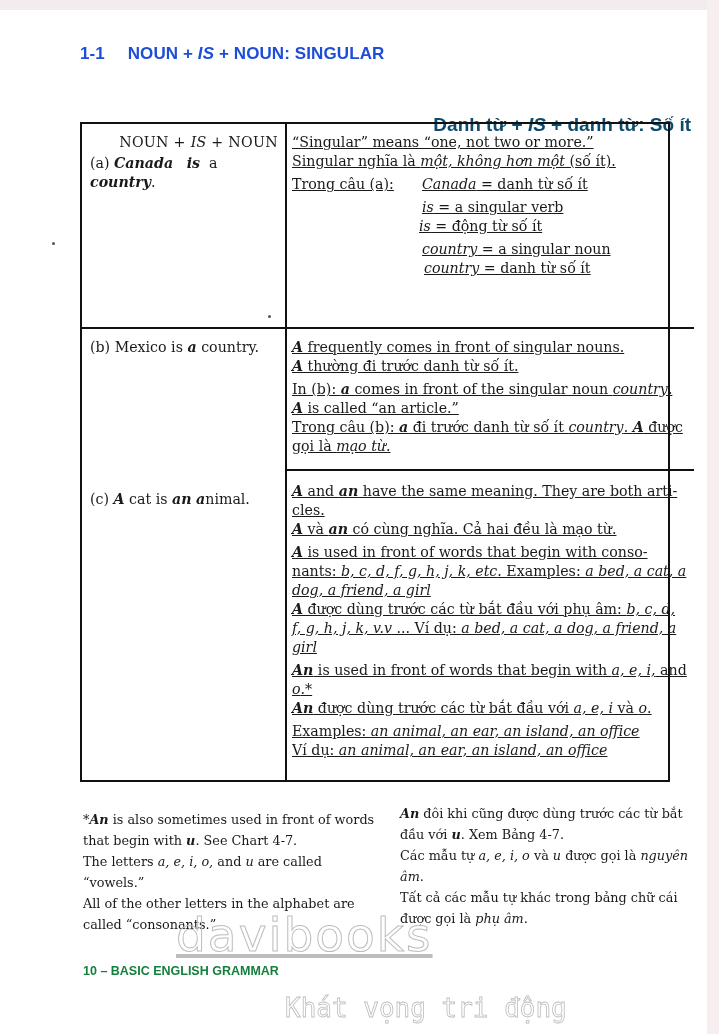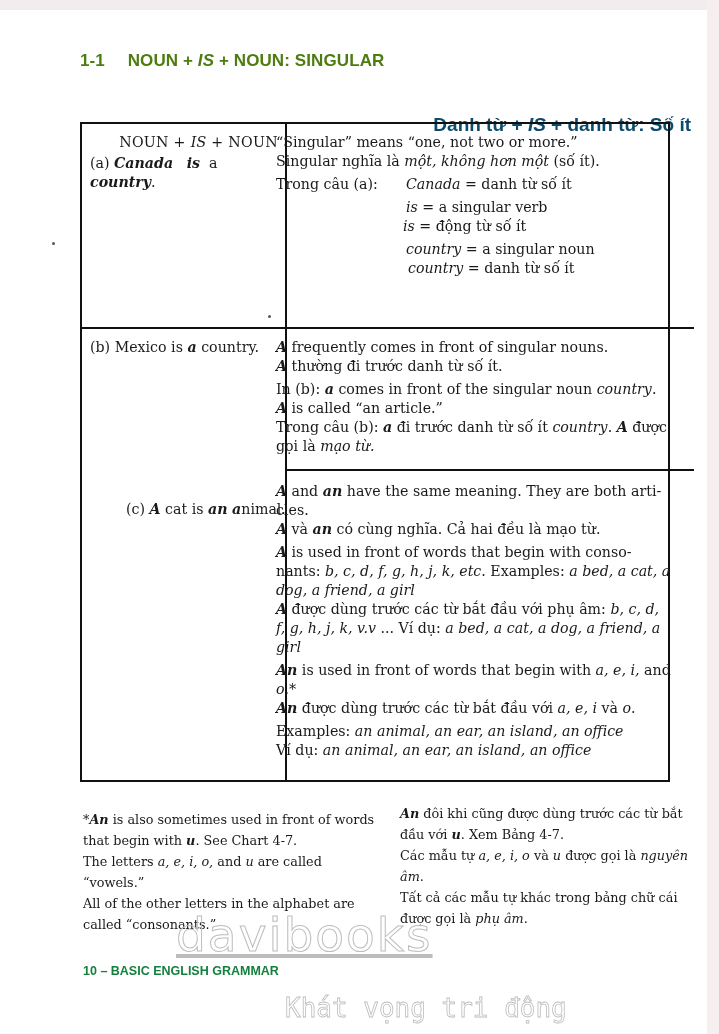--- a/index.html
+++ b/index.html
@@ -11,41 +11,41 @@
     }
     .page-edge {
       position: absolute; right: 0; top: 0; width: 12px; height: 1034px;
       background: #f6eeef;
     }
     .top-band {
       position: absolute; left: 0; top: 0; width: 719px; height: 10px;
       background: #f3ecee;
     }
     .section-title {
-      position: absolute; left: 80px; top: 51px;
+      position: absolute; left: 80px; top: 44px;
       font-family: "Liberation Sans", sans-serif; font-weight: bold;
-      font-size: 17px; letter-spacing: 0.1px; color: #4d7c0f;
+      font-size: 17px; letter-spacing: 0.1px; color: #1d4ed8;
     }
     .section-title .num { margin-right: 18px; }
     .subtitle {
       position: absolute; right: 28px; top: 82px;
       font-family: "Liberation Sans", sans-serif; font-weight: bold;
       font-size: 19px; color: #0c4a6e; margin-top: 32px;
     }
     .chart {
       position: absolute; left: 80px; top: 122px; width: 590px; height: 660px;
       border: 2px solid #111; box-sizing: border-box;
     }
     .col-divider {
       position: absolute; left: 203px; top: 0; bottom: 0; width: 2px; background: #111;
     }
     .hline { position: absolute; height: 2px; background: #111; }
     .cell { position: absolute; font-size: 14.2px; line-height: 19px; }
     .left-cell { left: 8px; width: 190px; }
-    .right-cell { left: 194px; width: 396px; }
+    .right-cell { left: 210px; width: 396px; text-decoration: underline; }
     .para { margin: 0 0 4px 0; }
     i, .it { font-style: italic; }
     b, .bd { font-weight: bold; }
     .ex-row { display: flex; }
     .ex-row .lbl { width: 130px; }
     .ex-indent { padding-left: 130px; }
     .header-noun { text-align: right; padding-right: 2px; margin-bottom: 2px; letter-spacing: 0.3px; }
     .footnote { position: absolute; top: 803px; font-size: 12.8px; line-height: 21px; color: #1a1a1a; }
     .footnote.left { left: 83px; width: 300px; margin-top: 6px; }
     .footnote.right { left: 400px; width: 300px; }
@@ -103,21 +103,21 @@
     <div>(b) Mexico is <b><i>a</i></b> country.</div>
   </div>
   <div class="cell right-cell" style="top:214px;">
     <div><b><i>A</i></b> frequently comes in front of singular nouns.</div>
     <div class="para"><b><i>A</i></b> thường đi trước danh từ số ít.</div>
     <div>In (b): <b><i>a</i></b> comes in front of the singular noun <i>country</i>.</div>
     <div><b><i>A</i></b> is called “an article.”</div>
     <div>Trong câu (b): <b><i>a</i></b> đi trước danh từ số ít <i>country</i>. <b><i>A</i></b> được gọi là <i>mạo từ.</i></div>
   </div>
 
-  <div class="cell left-cell" style="top:376px;margin-left:36px;">
+  <div class="cell left-cell" style="top:366px;">
     <div>(c) <b><i>A</i></b> cat is <b><i>an</i></b> <b><i>a</i></b>nimal.</div>
   </div>
   <div class="cell right-cell" style="top:358px;">
     <div><b><i>A</i></b> and <b><i>an</i></b> have the same meaning. They are both arti-cles.</div>
     <div class="para"><b><i>A</i></b> và <b><i>an</i></b> có cùng nghĩa. Cả hai đều là mạo từ.</div>
     <div><b><i>A</i></b> is used in front of words that begin with conso-nants: <i>b, c, d, f, g, h, j, k, etc</i>. Examples: <i>a bed, a cat, a dog, a friend, a girl</i></div>
     <div class="para"><b><i>A</i></b> được dùng trước các từ bắt đầu với phụ âm: <i>b, c, d, f, g, h, j, k, v.v</i> ... Ví dụ: <i>a bed, a cat, a dog, a friend, a girl</i></div>
     <div><b><i>An</i></b> is used in front of words that begin with <i>a, e, i,</i> and <i>o</i>.*</div>
     <div class="para"><b><i>An</i></b> được dùng trước các từ bắt đầu với <i>a, e, i</i> và <i>o</i>.</div>
     <div>Examples: <i>an animal, an ear, an island, an office</i></div>

